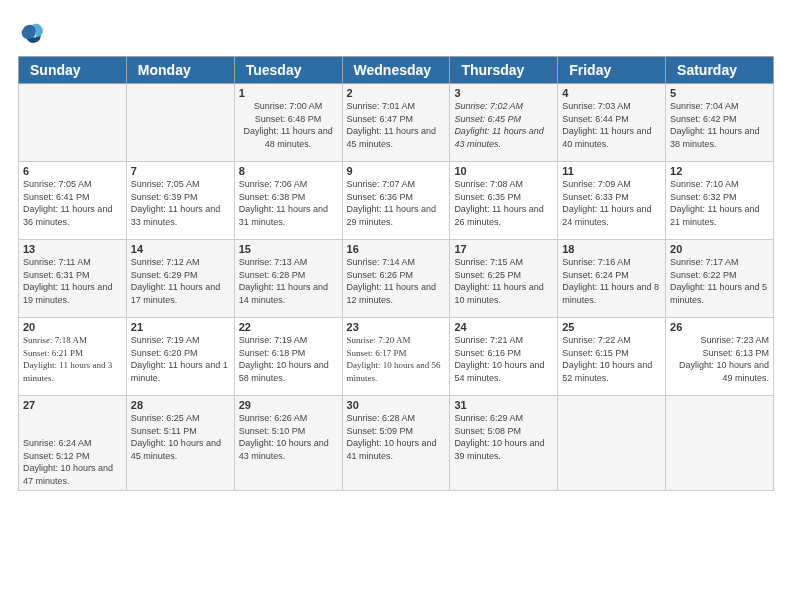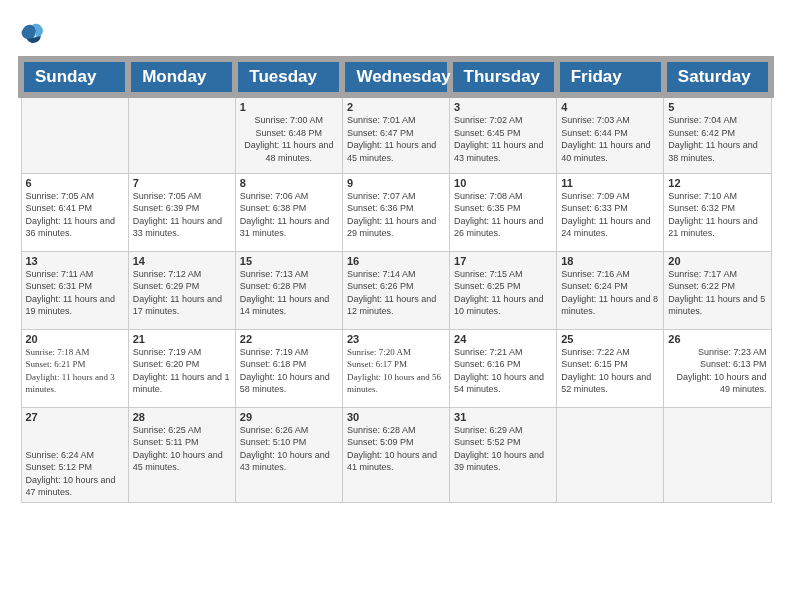--- a/index.html
+++ b/index.html
@@ -53,25 +53,25 @@
       color: #555;
     }
     table {
       width: 100%;
       border-collapse: collapse;
       table-layout: fixed;
     }
     thead tr th {
       background: #2e6da4;
       color: #fff;
-      font-size: 17px;
+      font-size: 14px;
       font-weight: bold;
       padding: 5px 11px;
       text-align: left;
-      border: 6px solid #a3a3a3;
+      border: 1px solid #a3a3a3;
     }
     tbody tr td {
       border: 1px solid #ccc;
       vertical-align: top;
       padding: 3px 4px;
       font-size: 9.5px;
       color: #333;
       height: 78px;
       background: #fff;
     }
@@ -142,21 +142,21 @@
 Daylight: 11 hours and 48 minutes.</div>
           </td>
           <td>
             <span class="day-num">2</span>
             <div class="day-info" style="white-space: pre-line;">Sunrise: 7:01 AM
 Sunset: 6:47 PM
 Daylight: 11 hours and 45 minutes.</div>
           </td>
           <td>
             <span class="day-num">3</span>
-            <div class="day-info" style="white-space: pre-line;">Sunrise: 7:02 AM
+            <div class="day-info" style="white-space: pre-line; font-style: italic;">Sunrise: 7:02 AM
 Sunset: 6:45 PM
 Daylight: 11 hours and 43 minutes.</div>
           </td>
           <td>
             <span class="day-num">4</span>
             <div class="day-info" style="white-space: pre-line;">Sunrise: 7:03 AM
 Sunset: 6:44 PM
 Daylight: 11 hours and 40 minutes.</div>
           </td>
           <td>
@@ -319,21 +319,21 @@
           </td>
           <td>
             <span class="day-num">30</span>
             <div class="day-info" style="white-space: pre-line;">Sunrise: 6:28 AM
 Sunset: 5:09 PM
 Daylight: 10 hours and 41 minutes.</div>
           </td>
           <td>
             <span class="day-num">31</span>
             <div class="day-info" style="white-space: pre-line;">Sunrise: 6:29 AM
-Sunset: 5:52 PM
+Sunset: 5:08 PM
 Daylight: 10 hours and 39 minutes.</div>
           </td>
           <td class="empty"></td>
           <td class="empty"></td>
         </tr>
       </tbody>
   </table>
 </div>
 
 </body></html>

